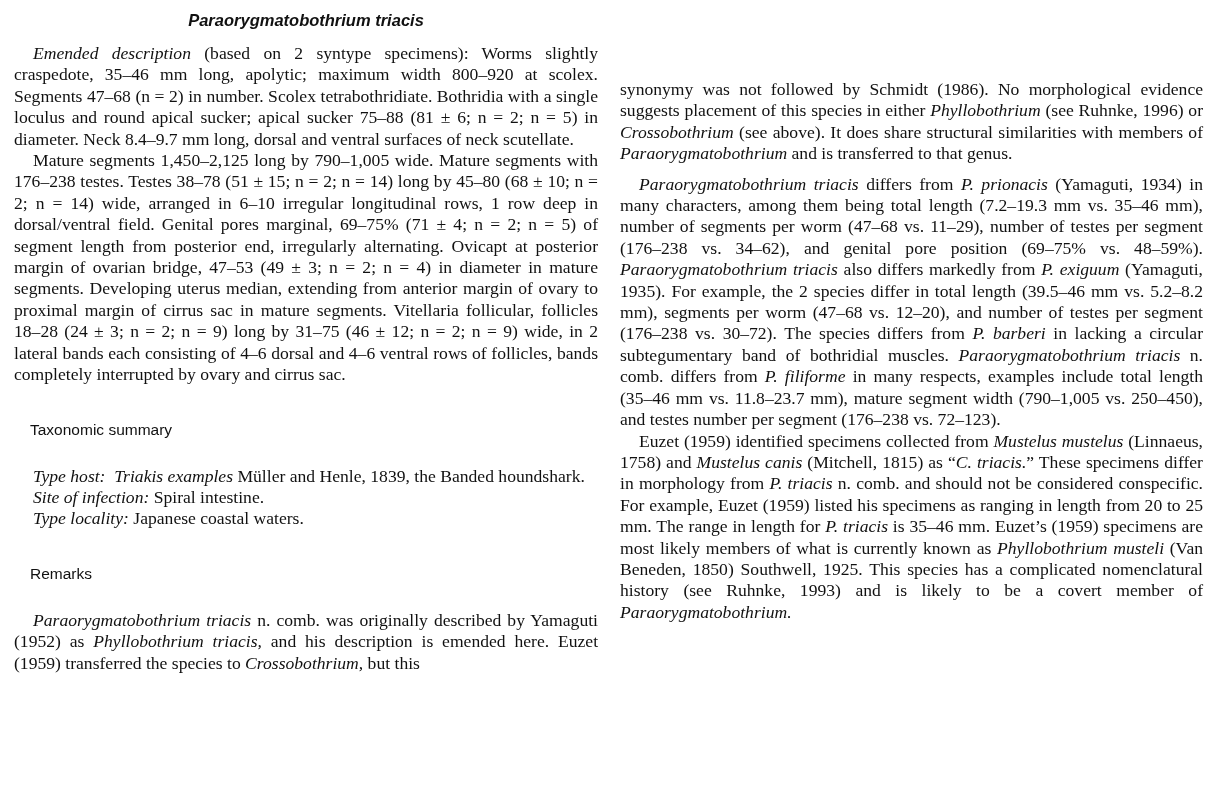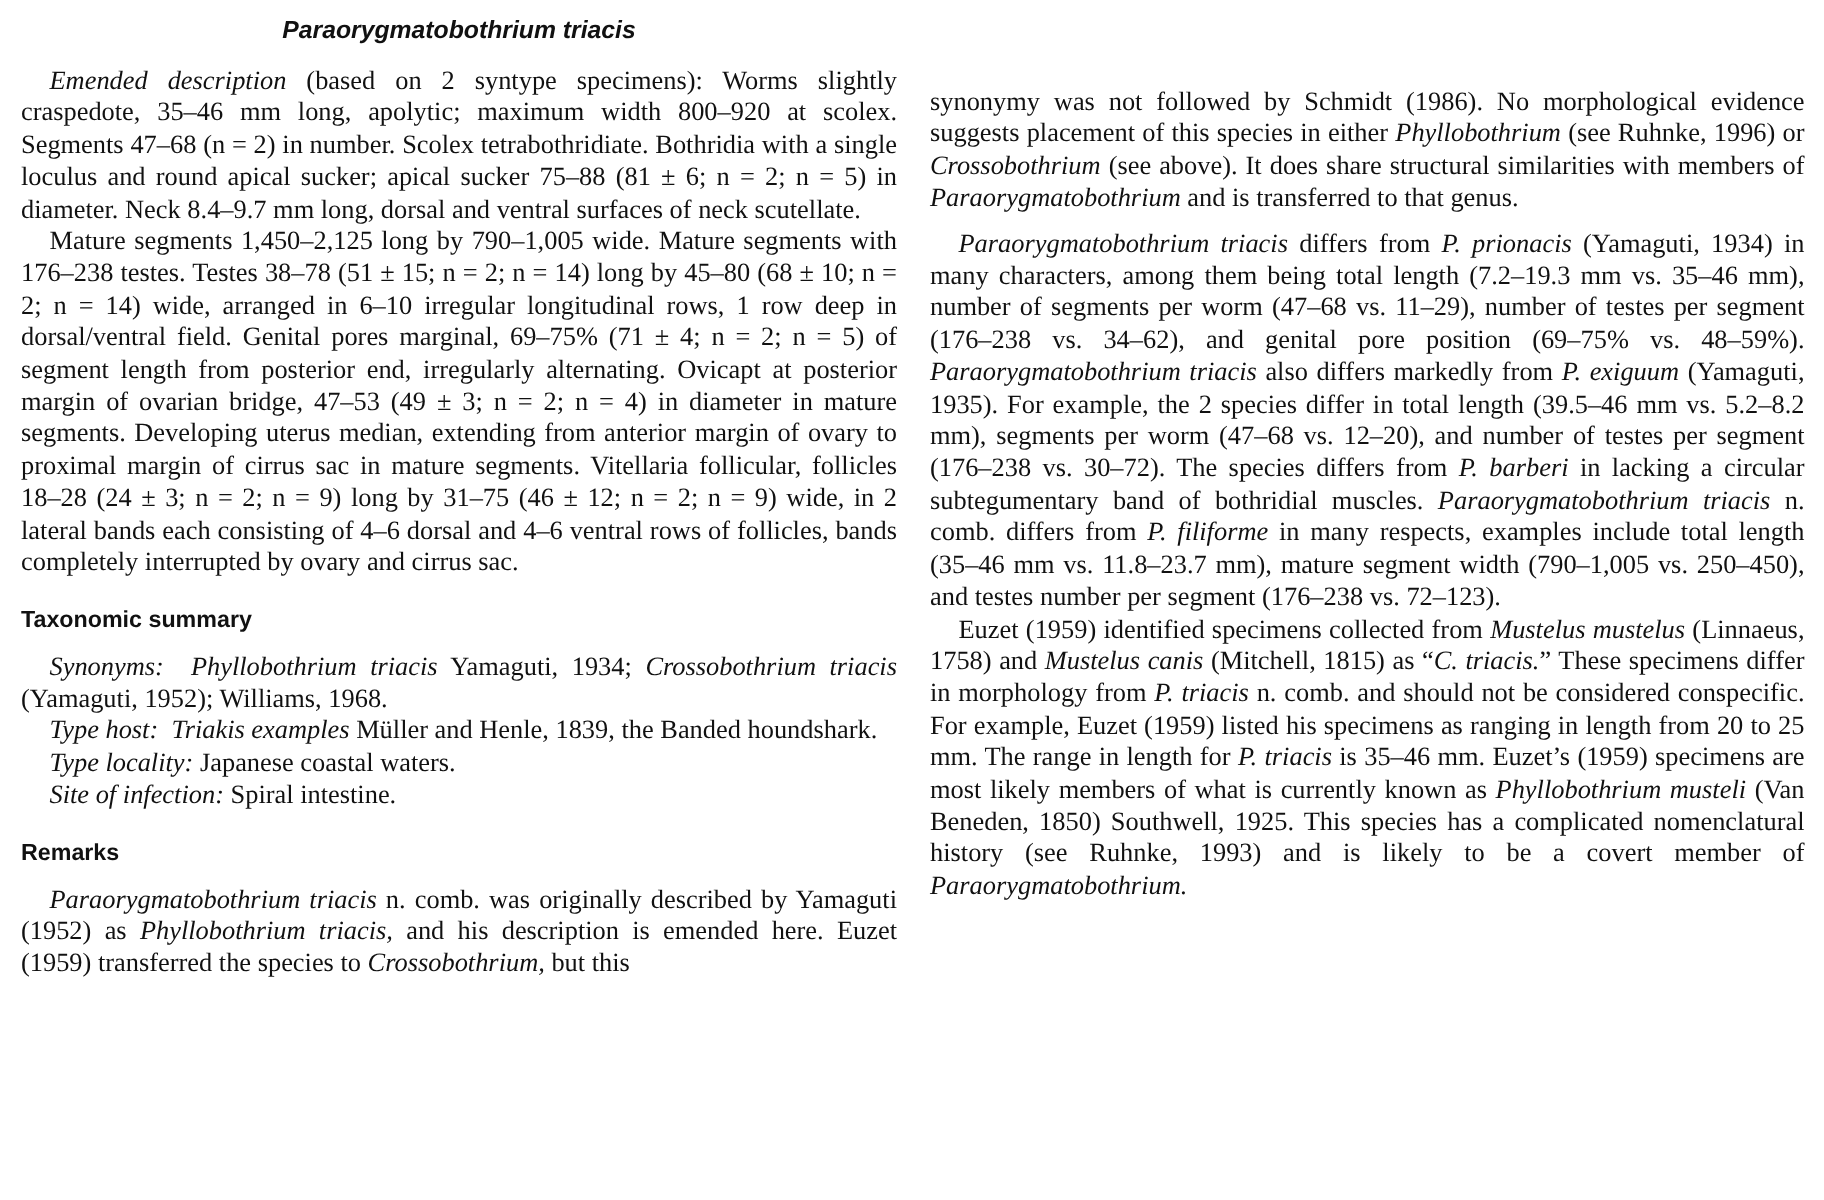--- a/index.html
+++ b/index.html
@@ -1,47 +1,46 @@
 <!DOCTYPE html>
 <html><head>
 <meta charset="utf-8">
 <style>
   html, body { margin:0; padding:0; background:#ffffff; }
   body { width:1216px; height:800px; overflow:hidden; position:relative; color:#111; }
   .col { position:absolute; top:0; font-family:"Liberation Serif", serif; font-size:17.6px; line-height:21.4px; text-align:justify; }
   #left { left:14px; width:584px; }
-  #right { left:620px; width:583px; top:57px; }
+  #right { left:620px; width:583px; top:79px; }
   .title { font-family:"Liberation Sans", sans-serif; font-weight:bold; font-size:16.5px; line-height:20px; text-align:center; margin-top:10px; }
   .title .l1 { font-style:italic; }
   p { margin:0; text-indent:19px; }
   .gap-title { height:13px; }
-  h3 { font-family:"Liberation Sans", sans-serif; font-weight:bold; font-size:15.5px; margin:0; line-height:20px; }
+  h3 { font-family:"Liberation Sans", sans-serif; font-weight:normal; font-size:15.5px; margin:16px; line-height:20px; }
   .sec-gap { height:18px; }
   .h-gap { height:10px; }
   .para-gap { height:9px; }
   i { }
 </style>
 </head>
 <body>
 
 <div id="left" class="col">
   <div class="title">
     <div class="l1">Paraorygmatobothrium triacis</div>
   </div>
   <div class="gap-title"></div>
   <p><i>Emended description</i><span> (based on 2 syntype specimens): Worms slightly craspedote, 35–46 mm long, apolytic; maximum width 800–920 at scolex. Segments 47–68 (n = 2) in number. Scolex tetrabothridiate. Bothridia with a single loculus and round apical sucker; apical sucker 75–88 (81 ± 6; n = 2; n = 5) in diameter. Neck 8.4–9.7 mm long, dorsal and ventral surfaces of neck scutellate.</span></p>
   <p>Mature segments 1,450–2,125 long by 790–1,005 wide. Mature segments with 176–238 testes. Testes 38–78 (51 ± 15; n = 2; n = 14) long by 45–80 (68 ± 10; n = 2; n = 14) wide, arranged in 6–10 irregular longitudinal rows, 1 row deep in dorsal/ventral field. Genital pores marginal, 69–75% (71 ± 4; n = 2; n = 5) of segment length from posterior end, irregularly alternating. Ovicapt at posterior margin of ovarian bridge, 47–53 (49 ± 3; n = 2; n = 4) in diameter in mature segments. Developing uterus median, extending from anterior margin of ovary to proximal margin of cirrus sac in mature segments. Vitellaria follicular, follicles 18–28 (24 ± 3; n = 2; n = 9) long by 31–75 (46 ± 12; n = 2; n = 9) wide, in 2 lateral bands each consisting of 4–6 dorsal and 4–6 ventral rows of follicles, bands completely interrupted by ovary and cirrus sac.</p>
 
   <div class="sec-gap"></div>
   <h3>Taxonomic summary</h3>
   <div class="h-gap"></div>
-  <p><i>Synonyms:</i>&nbsp; <i>Phyllobothrium triacis</i><span> Yamaguti, 1934; </span><i>Crossobothrium triacis</i><span> (Yamaguti, 1952); Williams, 1968.</span></p>
   <p><i>Type host:</i>&nbsp; <i>Triakis examples</i><span> Müller and Henle, 1839, the Banded houndshark.</span></p>
+  <p><i>Site of infection:</i><span> Spiral intestine.</span></p>
   <p><i>Type locality:</i><span> Japanese coastal waters.</span></p>
-  <p><i>Site of infection:</i><span> Spiral intestine.</span></p>
 
   <div class="sec-gap"></div>
   <h3>Remarks</h3>
   <div class="h-gap"></div>
   <p><i>Paraorygmatobothrium triacis</i><span> n. comb. was originally described by Yamaguti (1952) as </span><i>Phyllobothrium triacis,</i><span> and his description is emended here. Euzet (1959) transferred the species to </span><i>Crossobothrium,</i><span> but this</span></p>
 </div>
 
 <div id="right" class="col">
   <p style="text-indent:0"><span>synonymy was not followed by Schmidt (1986). No morphological evidence suggests placement of this species in either </span><i>Phyllobothrium</i><span> (see Ruhnke, 1996) or </span><i>Crossobothrium</i><span> (see above). It does share structural similarities with members of </span><i>Paraorygmatobothrium</i><span> and is transferred to that genus.</span></p>
   <div class="para-gap"></div>

